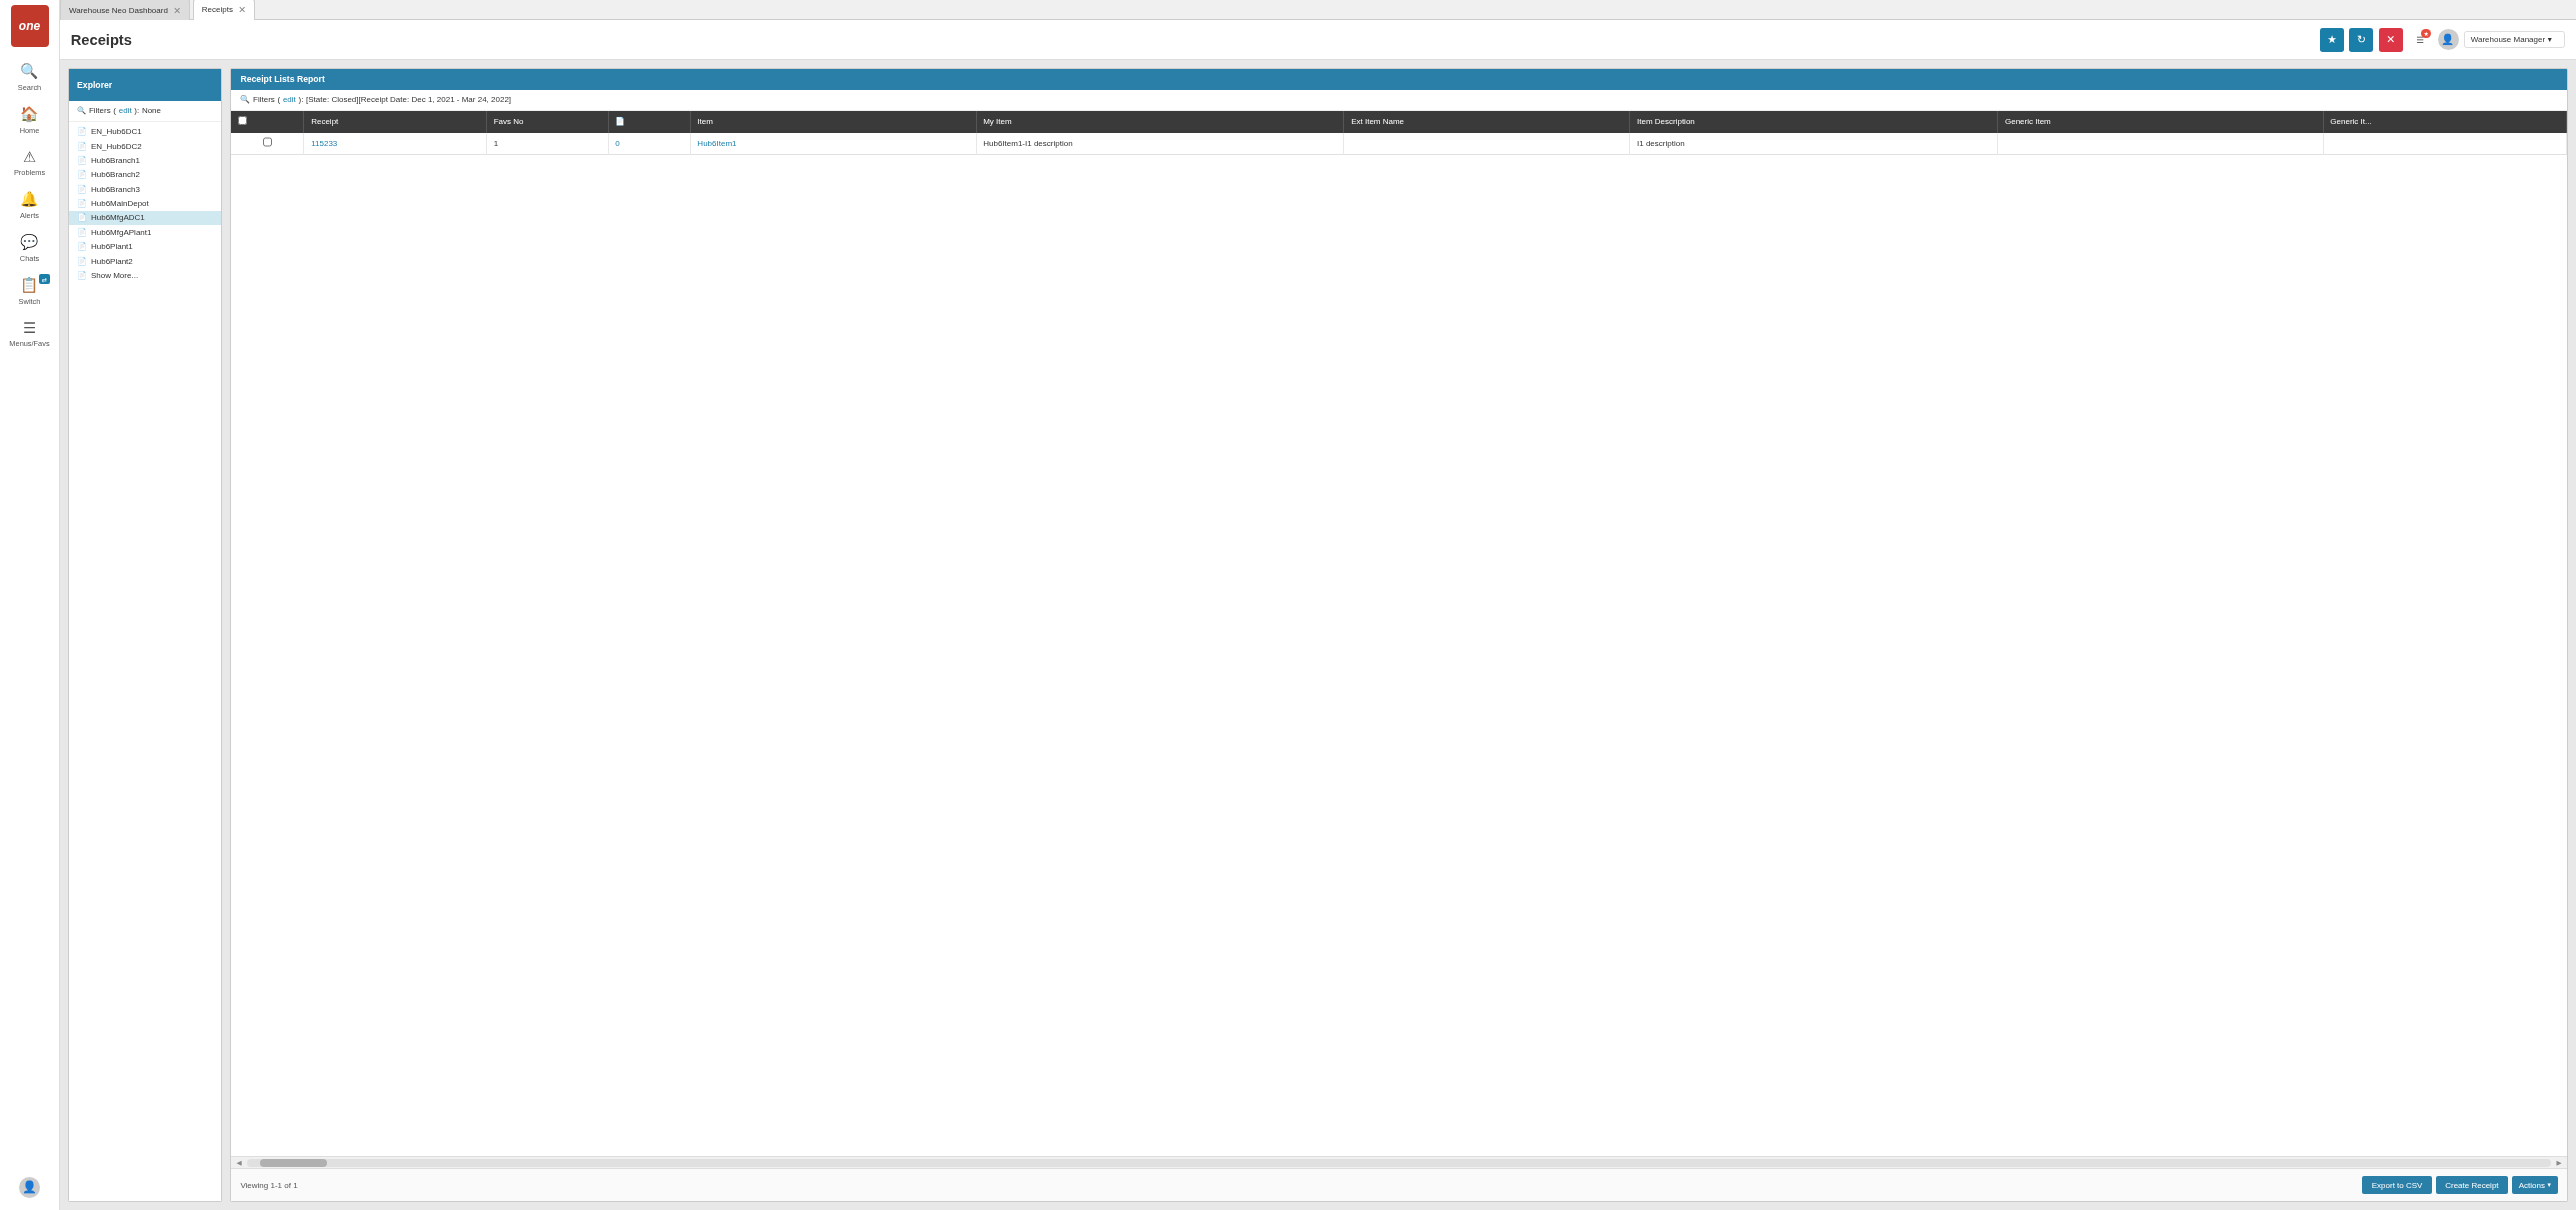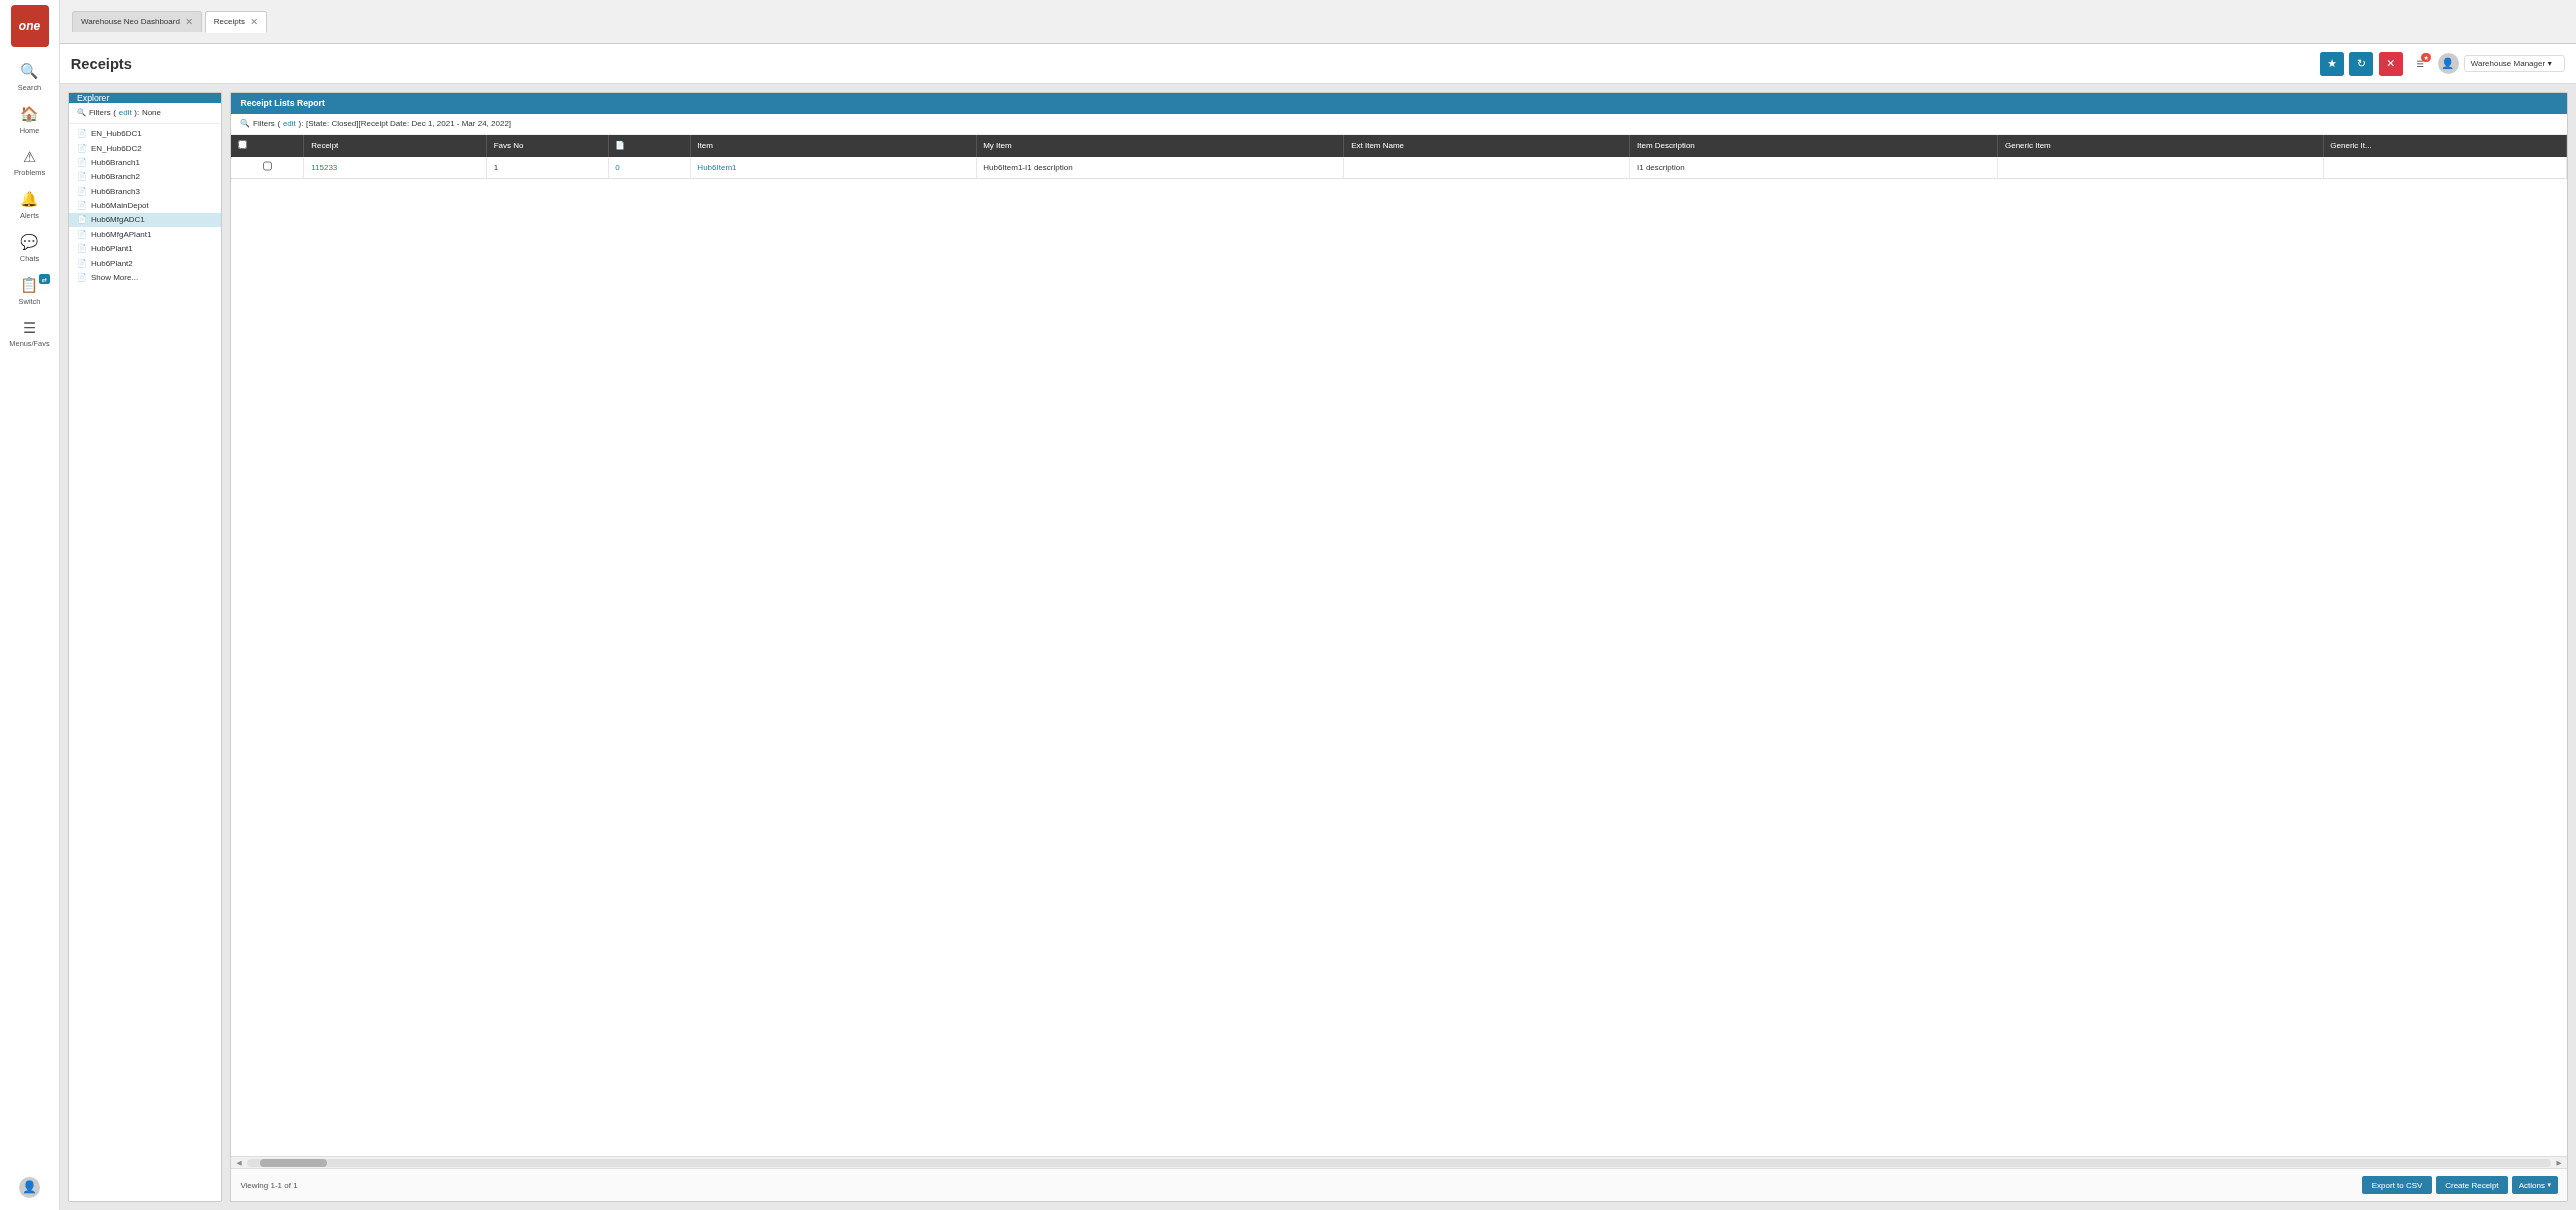--- a/index.html
+++ b/index.html
@@ -15,21 +15,21 @@
     .sidebar-item { display: flex; flex-direction: column; align-items: center; width: 100%; padding: 6.7px 0; cursor: pointer; color: #555; gap: 2.7px; }
     .sidebar-item .icon { font-size: 14.7px; }
     .sidebar-item .label { font-size: 7.4px; color: #555; }
     .sidebar-switch { position: relative; }
     .sidebar-switch .switch-badge { position: absolute; top: 4px; right: 9.4px; background: #1a7fa8; color: white; border-radius: 2px; width: 10.7px; height: 10.7px; display: flex; align-items: center; justify-content: center; font-size: 6px; }
 
     
     .main-area { flex: 1; display: flex; flex-direction: column; overflow: hidden; }
 
     
-    .tab-bar { background: #f0f0f0; border-bottom: 0.7px solid #ccc; display: flex; align-items: center; padding: 0 12px; height: 44px; gap: 2.7px; }
+    .tab-bar { background: #f0f0f0; border-bottom: 0.7px solid #ccc; display: flex; align-items: center; padding: 0 0; height: 20px; gap: 2.7px; }
     .tab { display: flex; align-items: center; padding: 0 8px; height: 21.4px; border-radius: 2.7px 2.7px 0 0; font-size: 8px; cursor: pointer; gap: 5.4px; background: #ddd; border: 0.7px solid #ccc; border-bottom: none; }
     .tab.active { background: #fff; border-bottom: 0.7px solid #fff; margin-bottom: -0.7px; }
     .tab .close-btn { color: #888; font-size: 9.4px; cursor: pointer; }
 
     
     .header-bar { background: #fff; border-bottom: 0.7px solid #ddd; display: flex; align-items: center; padding: 0 10.7px; height: 40px; gap: 8px; }
     .header-title { font-size: 14.7px; font-weight: bold; flex: 1; }
     .header-actions { display: flex; align-items: center; gap: 5.4px; }
     .header-btn { width: 24px; height: 24px; border-radius: 2.7px; border: none; cursor: pointer; display: flex; align-items: center; justify-content: center; font-size: 10.7px; }
     .header-btn.teal { background: #1a7fa8; color: white; }
@@ -38,21 +38,21 @@
     .menu-icon-btn .notif-badge { position: absolute; top: 1.3px; right: 1.3px; width: 9.4px; height: 9.4px; background: #e74c3c; border-radius: 50%; display: flex; align-items: center; justify-content: center; }
     .menu-icon-btn .notif-badge .star { color: white; font-size: 6px; }
     .user-avatar { width: 21.4px; height: 21.4px; border-radius: 50%; background: #ccc; overflow: hidden; display: flex; align-items: center; justify-content: center; }
     .user-role-select { display: flex; align-items: center; gap: 2.7px; border: 0.7px solid #ddd; border-radius: 2.7px; padding: 2.7px 5.4px; background: #fff; cursor: pointer; font-size: 8px; min-width: 101px; }
 
     
     .content-area { flex: 1; display: flex; overflow: hidden; padding: 8px; gap: 8px; background: #e8e8e8; }
 
     
     .explorer-panel { width: 154px; background: #fff; border: 0.7px solid #ccc; display: flex; flex-direction: column; border-radius: 1.3px; }
-    .explorer-header { background: #2a7fa8; color: white; padding: 0 8px; font-weight: normal; font-size: 8.7px; }
+    .explorer-header { background: #2a7fa8; color: white; padding: 11px 8px; font-weight: bold; font-size: 8.7px; }
     .explorer-filters { padding: 5.4px 8px; font-size: 8px; border-bottom: 0.7px solid #eee; display: flex; align-items: center; gap: 2.7px; }
     .explorer-filters .search-icon { color: #888; font-size: 7.4px; }
     .filter-edit-link { color: #1a7fa8; text-decoration: none; cursor: pointer; }
     .explorer-list { flex: 1; overflow-y: auto; padding: 2.7px 0; }
     .explorer-item { display: flex; align-items: center; padding: 2.7px 8px; font-size: 8px; cursor: pointer; gap: 4px; }
     .explorer-item.selected { background: #d0e8f0; }
     .explorer-item .file-icon { color: #888; font-size: 8px; }
     .explorer-item .item-name { color: #333; }
 
     

